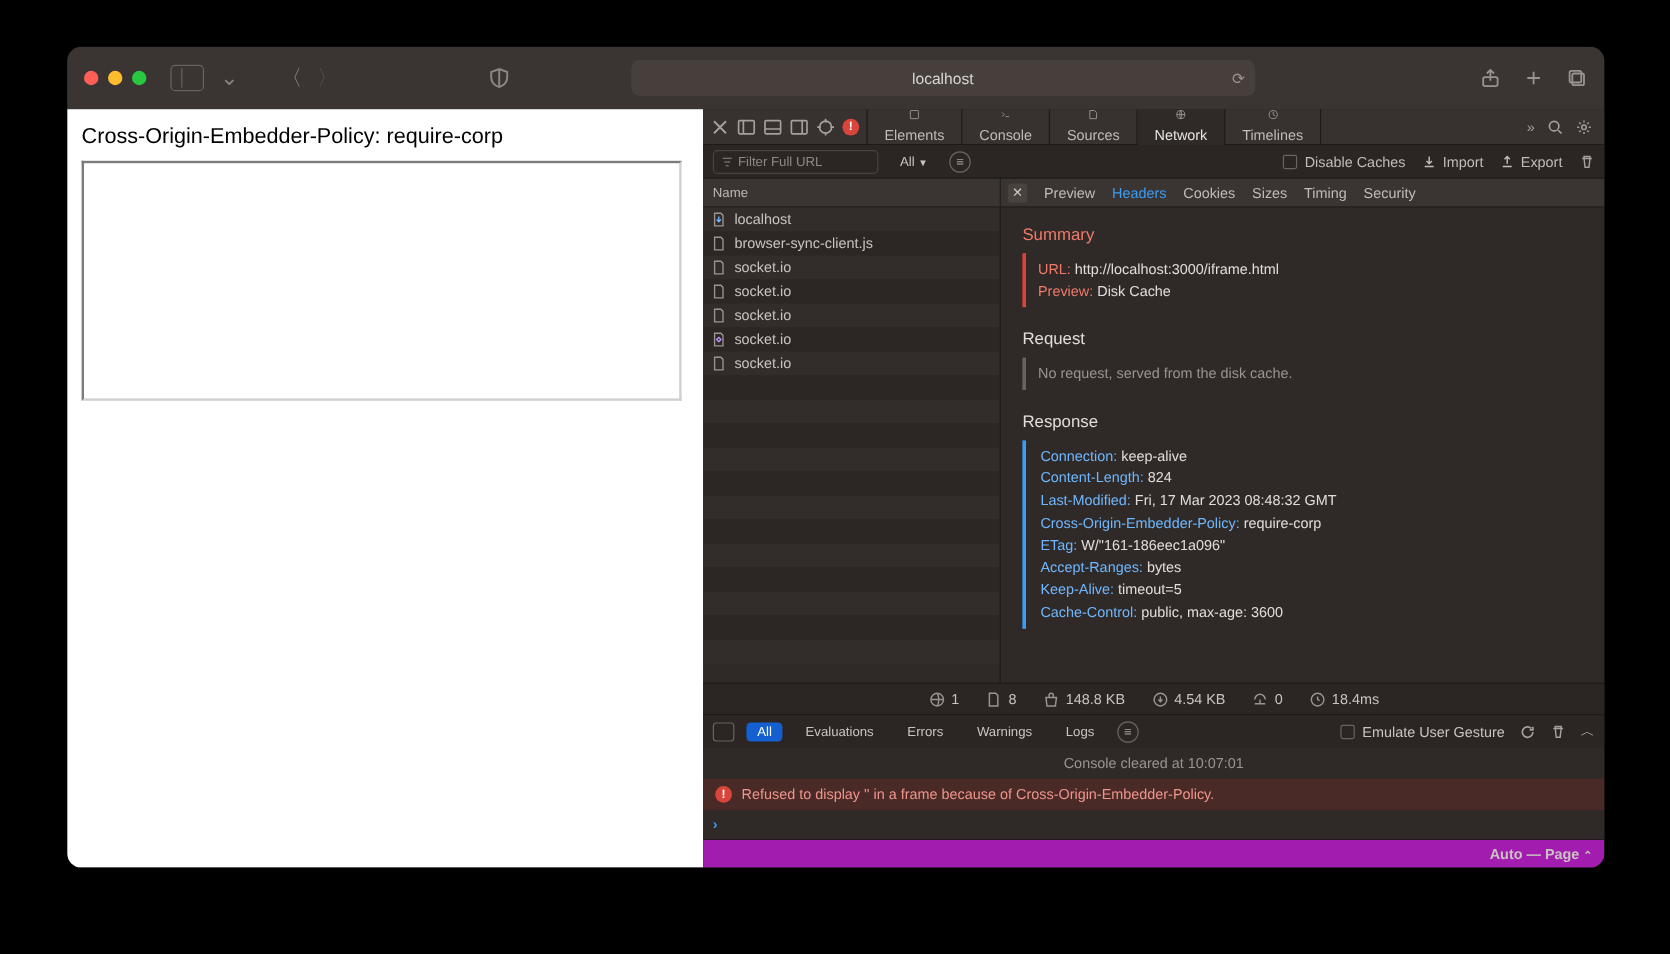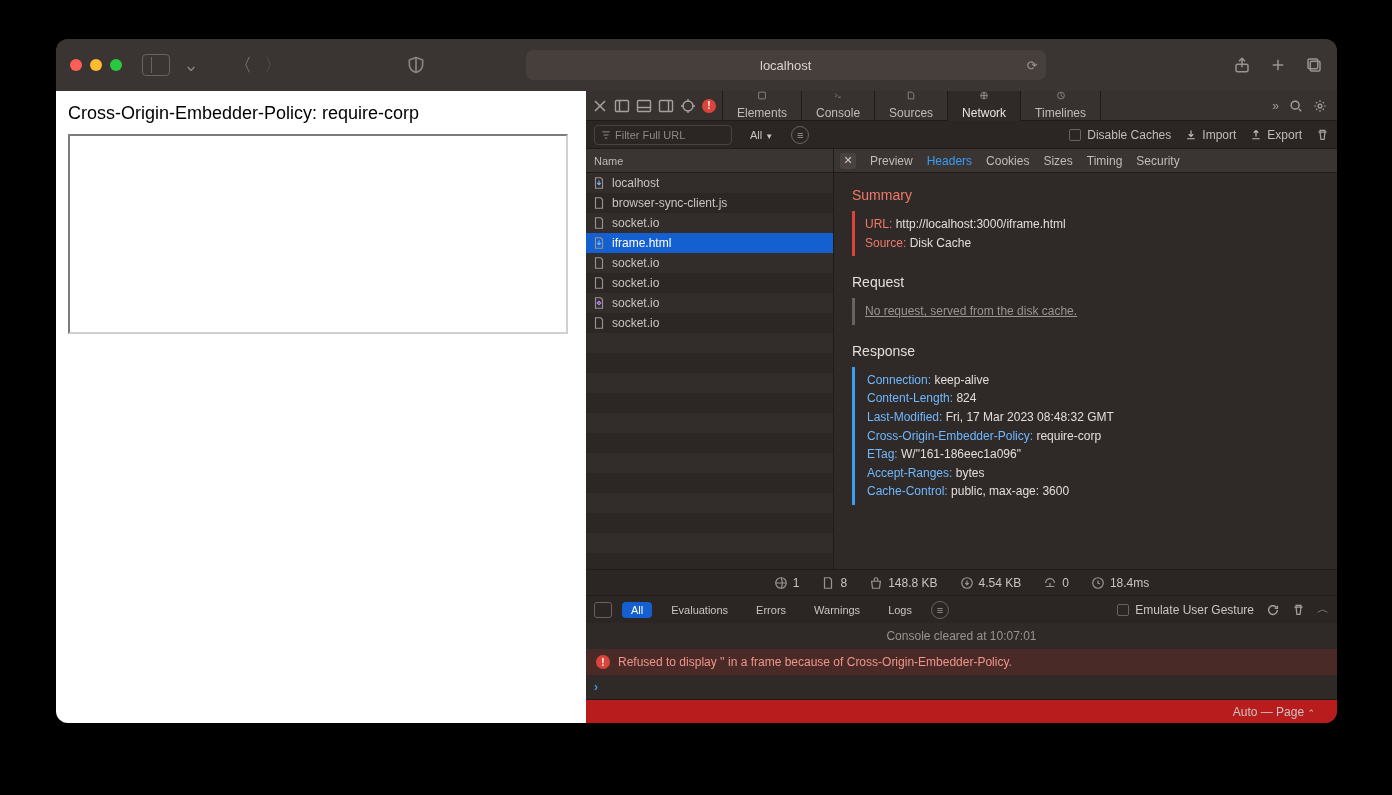--- a/index.html
+++ b/index.html
@@ -55,21 +55,21 @@
   .row .fic { width:14px; height:14px; flex:0 0 auto; }
   
   .net-details { flex:1; display:flex; flex-direction:column; min-width:0; }
   .det-tabs { height:24px; background:#3a3432; border-bottom:1px solid #1f1b19; display:flex; align-items:center; padding:0 6px; gap:14px; font-size:12px; }
   .det-tabs .close { width:16px; height:16px; background:#4a423f; border-radius:3px; color:#cfc9c6; display:flex; align-items:center; justify-content:center; font-size:11px; }
   .det-tabs .dt { color:#c2bbb7; cursor:default; }
   .det-tabs .dt.active { color:#3b9df5; }
   .det-scroll { flex:1; overflow:auto; padding:14px 18px 18px 18px; }
   .sect-title { color:#ef7a6a; font-size:14px; margin-bottom:8px; }
   .kv-block { border-left:3px solid #d9453a; padding:4px 0 4px 10px; margin-bottom:18px; }
-  .kv-block.gray { border-left-color:#6a625e; color:#9b938f;text-decoration:underline; }
+  .kv-block.gray { border-left-color:#6a625e; color:#9b938f; }
   .kv-block.blue { border-left-color:#3b9df5;padding-left:12px; }
   .kv { font-size:12px; line-height:1.55; }
   .kv .k { color:#ef7a6a; }
   .kv-block.blue .k { color:#6fb7ff; }
   .kv .v { color:#e2ddda; }
   .sect-title.white { color:#e2ddda; }
   
   .net-stats { height:26px; border-top:1px solid #1f1b19; background:#2b2624; display:flex; align-items:center; justify-content:center; gap:22px; font-size:12px; color:#c9c4c1; }
   .net-stats .st { display:flex; align-items:center; gap:5px; }
   .net-stats .ic { width:14px; height:14px; color:#9b938f; }
@@ -80,21 +80,21 @@
   .chip.active { background:#1560d0; color:#fff; }
   .con-filter .right { margin-left:auto; display:flex; align-items:center; gap:12px; color:#c9c4c1; }
   
   .con-body { flex:0 0 auto; }
   .con-msg { height:26px; display:flex; align-items:center; padding:0 10px; font-size:12px; }
   .con-msg.info { background:#2f2a28; color:#9b938f; justify-content:center; }
   .con-msg.error { background:#4a2a27; color:#ef958b; gap:8px; }
   .con-msg.error .eic { width:14px; height:14px; background:#d9453a; border-radius:50%; color:#fff; display:flex; align-items:center; justify-content:center; font-size:10px; font-weight:700; }
   .con-input { height:24px; background:#2f2a28; display:flex; align-items:center; padding:0 8px; }
   .con-input .caret { color:#3b9df5; font-weight:700; }
-  .con-status { height:24px; border-top:1px solid #1f1b19; background:#b91c1c; display:flex; align-items:center; justify-content:flex-end; padding:0 22px; font-size:12px; color:#c9c4c1; gap:4px; }
+  .con-status { height:24px; border-top:1px solid #1f1b19; background:#a21caf; display:flex; align-items:center; justify-content:flex-end; padding:0 10px; font-size:12px; color:#c9c4c1; gap:4px;font-weight:bold; }
   svg { display:block; }
 </style>
 </head>
 <body>
 
 <div class="window">
 
   <div class="titlebar">
     <div class="traffic">
       <div class="dot red"></div>
@@ -257,27 +257,20 @@
                   <path d="M4 2h6l2 2v10H4z"></path>
                 </svg>
                 <span>browser-sync-client.js</span>
               </div>
               <div class="row">
                 <svg class="fic" viewBox="0 0 16 16" fill="none" stroke="#9b938f" stroke-width="1.3">
                   <path d="M4 2h6l2 2v10H4z"></path>
                 </svg>
                 <span>socket.io</span>
               </div>
-              <div class="row sel">
-                <svg class="fic" viewBox="0 0 16 16" fill="none" stroke="#9b938f" stroke-width="1.3">
-                  <path d="M4 2h6l2 2v10H4z"></path>
-                  <path d="M6 8l2 2 2-2M8 5v5" stroke="#6fb7ff"></path>
-                </svg>
-                <span>iframe.html</span>
-              </div>
               <div class="row">
                 <svg class="fic" viewBox="0 0 16 16" fill="none" stroke="#9b938f" stroke-width="1.3">
                   <path d="M4 2h6l2 2v10H4z"></path>
                 </svg>
                 <span>socket.io</span>
               </div>
               <div class="row">
                 <svg class="fic" viewBox="0 0 16 16" fill="none" stroke="#9b938f" stroke-width="1.3">
                   <path d="M4 2h6l2 2v10H4z"></path>
                 </svg>
@@ -318,34 +311,35 @@
             <span class="dt active">Headers</span>
             <span class="dt">Cookies</span>
             <span class="dt">Sizes</span>
             <span class="dt">Timing</span>
             <span class="dt">Security</span>
           </div>
           <div class="det-scroll">
             <div class="sect-title">Summary</div>
             <div class="kv-block">
               <div class="kv"><span class="k">URL:</span> <span class="v">http://localhost:3000/iframe.html</span></div>
-              <div class="kv"><span class="k">Source:</span> <span class="v">Disk Cache</span></div>
+              <div class="kv"><span class="k">Preview:</span> <span class="v">Disk Cache</span></div>
             </div>
             <div class="sect-title white">Request</div>
             <div class="kv-block gray">
               <div class="kv">No request, served from the disk cache.</div>
             </div>
             <div class="sect-title white">Response</div>
             <div class="kv-block blue" id="resp-headers">
                 <div class="kv"><span class="k">Connection:</span> <span class="v">keep-alive</span></div>
                 <div class="kv"><span class="k">Content-Length:</span> <span class="v">824</span></div>
                 <div class="kv"><span class="k">Last-Modified:</span> <span class="v">Fri, 17 Mar 2023 08:48:32 GMT</span></div>
                 <div class="kv"><span class="k">Cross-Origin-Embedder-Policy:</span> <span class="v">require-corp</span></div>
                 <div class="kv"><span class="k">ETag:</span> <span class="v">W/"161-186eec1a096"</span></div>
                 <div class="kv"><span class="k">Accept-Ranges:</span> <span class="v">bytes</span></div>
+                <div class="kv"><span class="k">Keep-Alive:</span> <span class="v">timeout=5</span></div>
                 <div class="kv"><span class="k">Cache-Control:</span> <span class="v">public, max-age: 3600</span></div>
               </div>
           </div>
         </div>
       </div>
 
       <div class="net-stats">
         <span class="st">
             <svg class="ic" viewBox="0 0 16 16" fill="none" stroke="currentColor" stroke-width="1.4">
               <circle cx="8" cy="8" r="6"></circle>

